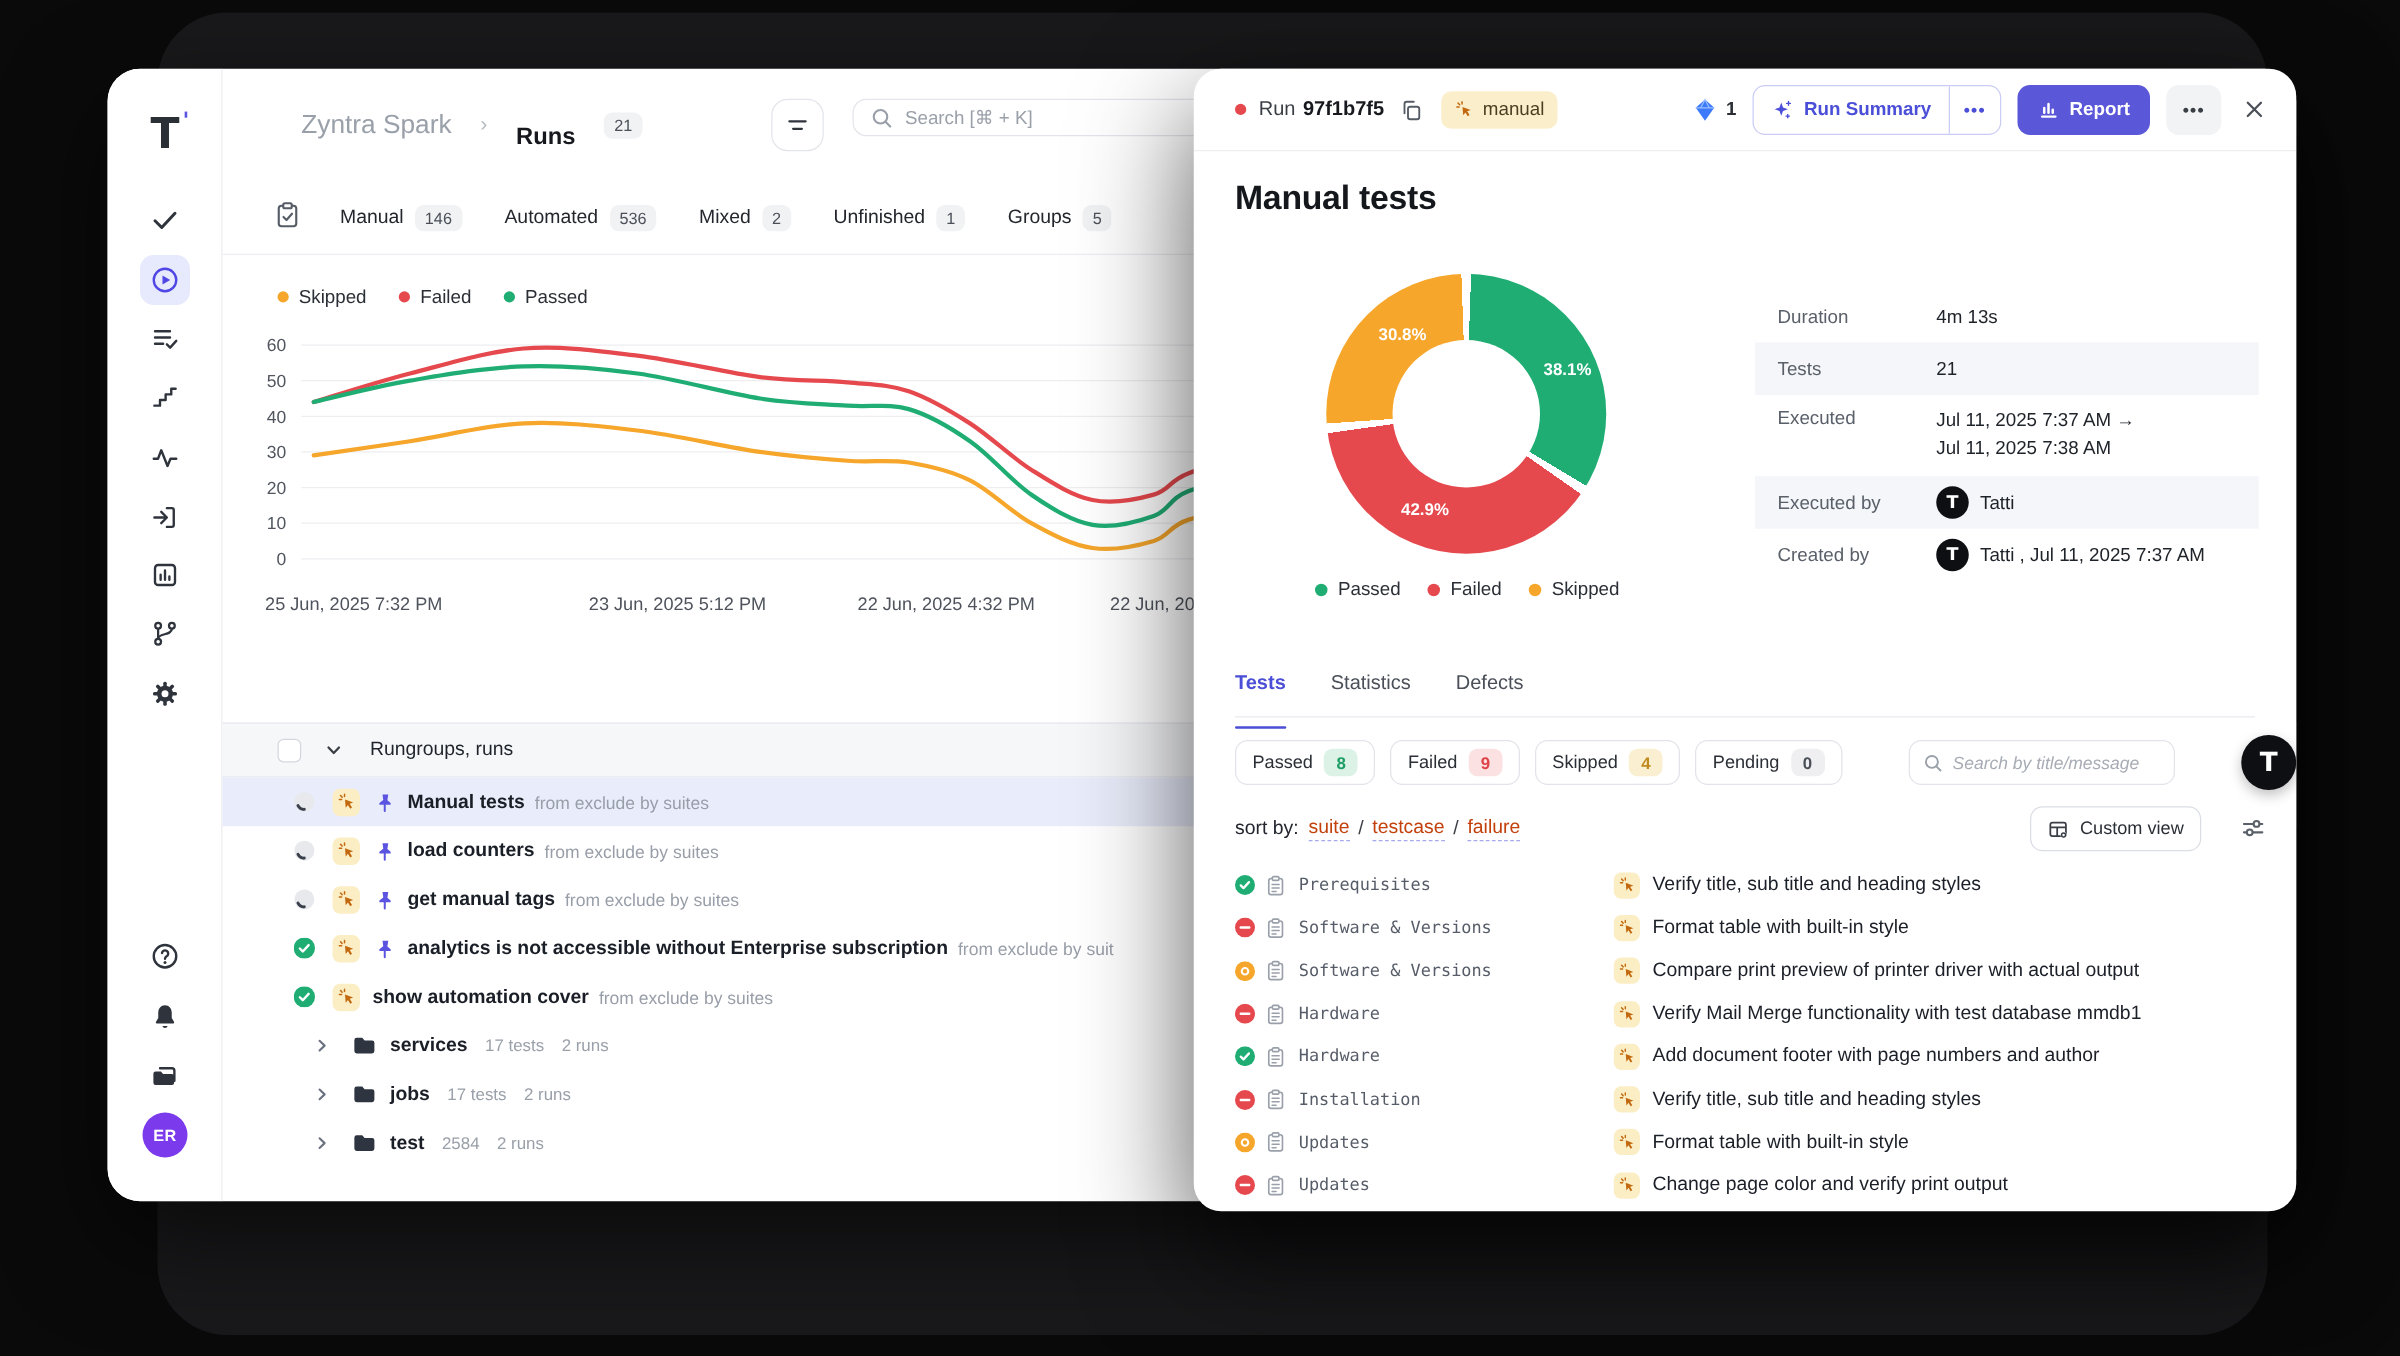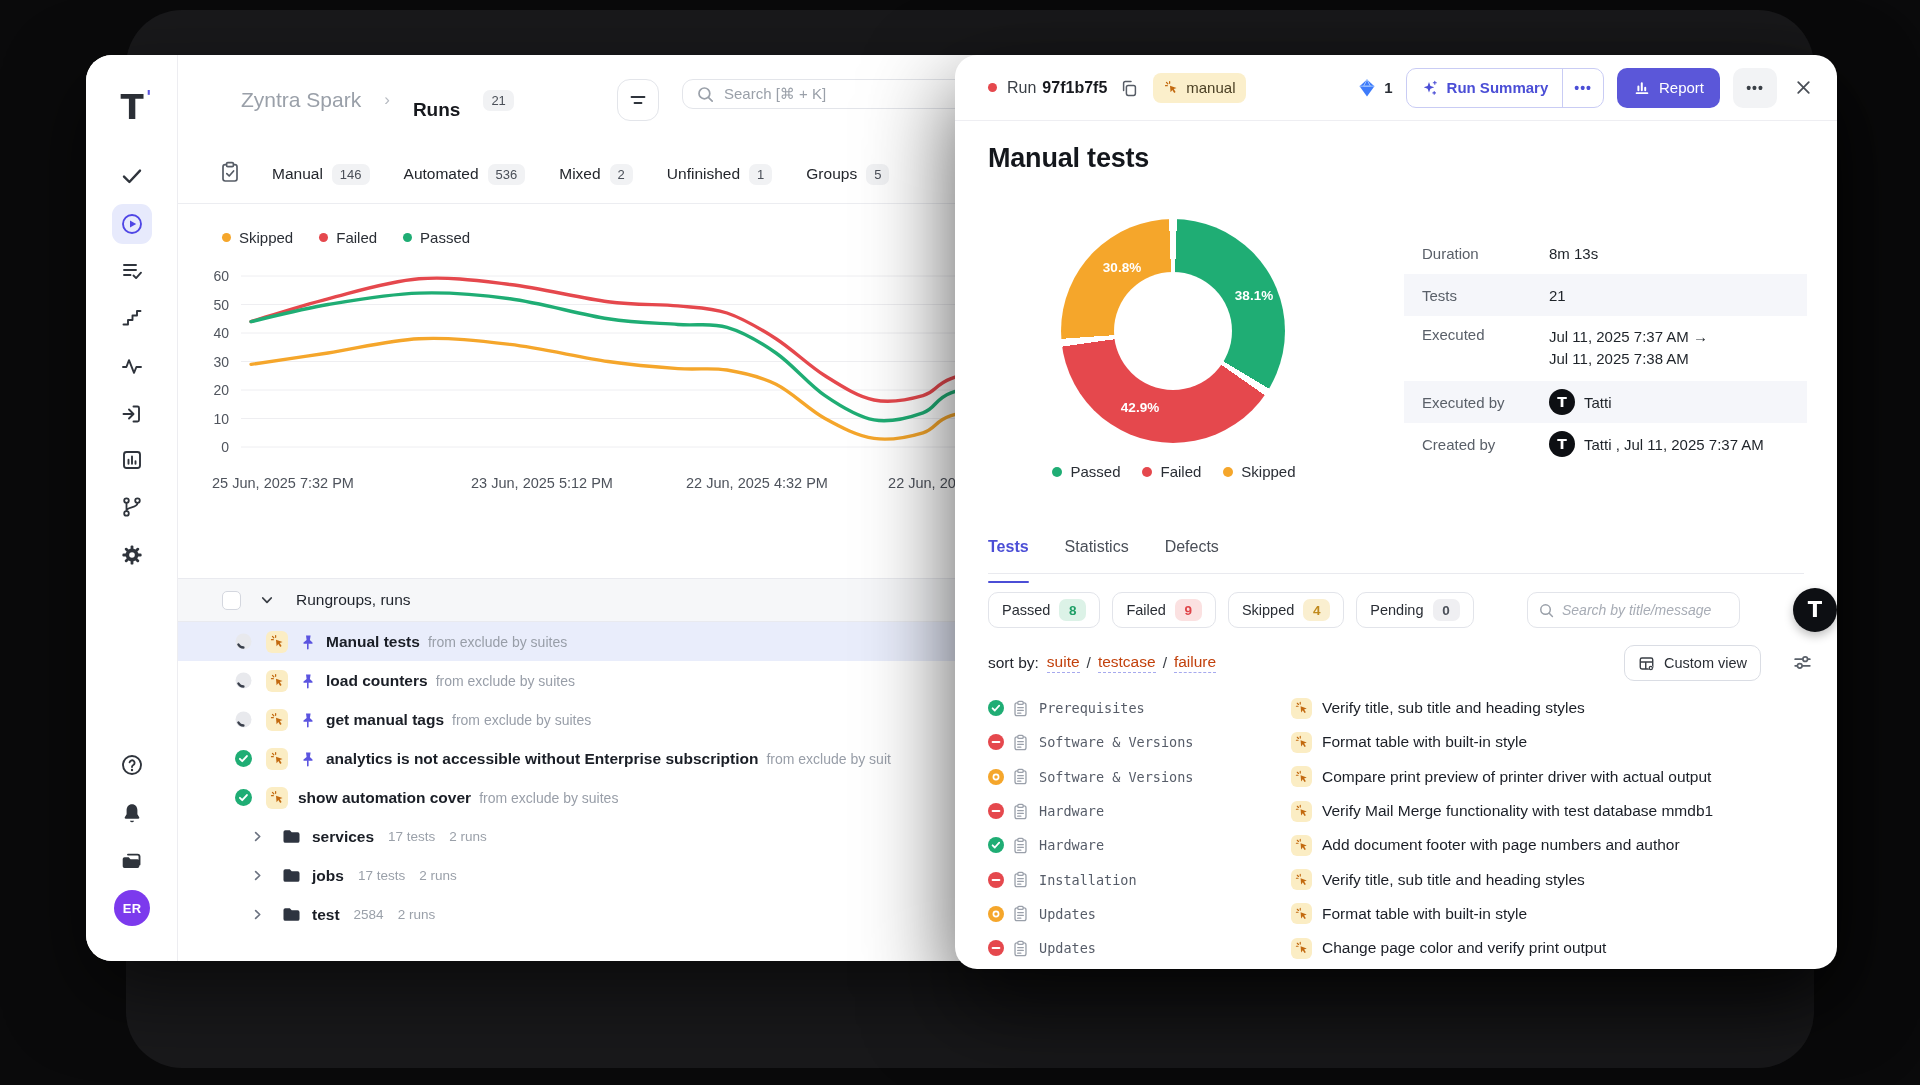--- a/index.html
+++ b/index.html
@@ -78,21 +78,21 @@
   .manual-badge{margin-left:15px;height:30px;border-radius:8px;background:#fbefcb;display:flex;align-items:center;gap:7px;padding:0 11px;}
   .manual-badge svg{width:15px;height:15px;}
   .manual-badge span{font-size:15px;font-weight:500;color:#4a3f23;}
   .ph-right{position:absolute;right:24px;display:flex;align-items:center;gap:13px;}
   .diamond-wrap{display:flex;align-items:center;gap:7px;font-size:15px;color:#2a2e35;font-weight:600;}
   .diamond-wrap svg{width:20px;height:20px;}
   .summary-group{height:40px;border:1.5px solid #c9ccf4;border-radius:10px;display:flex;align-items:center;background:#fff;overflow:hidden;}
   .sg-main{display:flex;align-items:center;gap:8px;padding:0 14px;font-size:15px;font-weight:600;color:#4b4ed6;height:100%;}
   .sg-main svg{width:18px;height:18px;}
   .sg-more{border-left:1.5px solid #c9ccf4;height:100%;display:flex;align-items:center;padding:0 11px;color:#4b4ed6;font-size:14px;font-weight:700;letter-spacing:1px;}
-  .report-btn{height:40px;border-radius:10px;background:#5b57d9;color:#fff;display:flex;align-items:center;gap:9px;padding:0 16px;font-size:15px;font-weight:400;}
+  .report-btn{height:40px;border-radius:10px;background:#5b57d9;color:#fff;display:flex;align-items:center;gap:9px;padding:0 16px;font-size:15px;font-weight:700;}
   .report-btn svg{width:17px;height:17px;}
   .more-btn{width:44px;height:40px;border-radius:10px;background:#f2f3f5;color:#3a3f46;display:flex;align-items:center;justify-content:center;font-size:14px;font-weight:700;letter-spacing:1px;}
   .close-btn{color:#4a4f57;display:flex;margin-left:4px;}
   .close-btn svg{width:19px;height:19px;}
 
   .p-title{position:absolute;left:33px;top:88px;font-size:27px;font-weight:800;color:#14171c;letter-spacing:-.2px;}
 
   .donut{position:absolute;left:106px;top:164px;width:224px;height:224px;border-radius:50%;
     background:conic-gradient(#fff 0 2deg,#1fad74 2deg 121deg,#fff 121deg 125deg,#e5484d 125deg 262deg,#fff 262deg 266deg,#f5a62b 266deg 358deg,#fff 358deg 360deg);}
   .donut::after{content:"";position:absolute;left:53px;top:53px;width:118px;height:118px;border-radius:50%;background:#fff;}
@@ -673,21 +673,21 @@
         </span>
       <span class="dleg-item">
           <span class="dot orange"></span>
           <span>Skipped</span>
         </span>
     </div>
 
     <div class="info-table">
       <div class="info-row" style="height:42px">
         <span class="i-label">Duration</span>
-        <span class="i-value">8m 13s</span>
+        <span class="i-value">4m 13s</span>
       </div>
       <div class="info-row alt" style="height:42px">
         <span class="i-label">Tests</span>
         <span class="i-value">21</span>
       </div>
       <div class="info-row" style="height:65px;align-items:flex-start;padding-top:10px">
         <span class="i-label">Executed</span>
         <span class="i-value two-line" style="display:block">
           <span>Jul 11, 2025 7:37 AM →</span><br>
           <span>Jul 11, 2025 7:38 AM</span>

